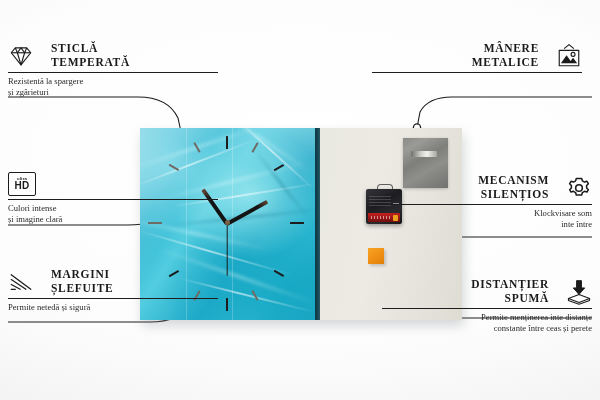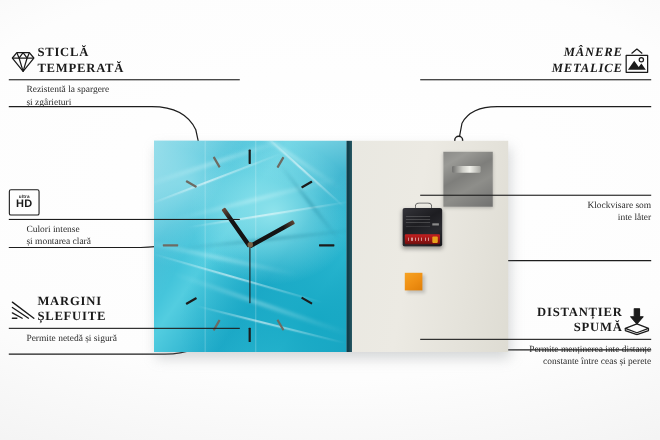--- a/index.html
+++ b/index.html
@@ -264,21 +264,21 @@
   .callout {
     position: absolute;
     width: 210px;
   }
   .callout.left  { text-align: left; }
   .callout.right { text-align: right; }
 
   .co-head {
     display: flex;
     align-items: flex-end;
-    gap: 0;
+    gap: 17px;
   }
   .callout.right .co-head { justify-content: flex-end; }
 
   .co-title {
     font-family: "Liberation Serif", serif;
     font-weight: bold;
     font-size: 11.5px;
     line-height: 13.5px;
     letter-spacing: 0.7px;
     color: #1a1a1a;
@@ -291,21 +291,20 @@
     background: #1d1d1d;
     margin: 3px 0 3px 0;
   }
 
   .co-sub {
     font-family: "Liberation Serif", serif;
     font-size: 8.6px;
     line-height: 10.6px;
     color: #2a2a2a;
     white-space: pre-line;
-    margin-left: 16px;
   }
 
   .co-icon {
     width: 26px;
     height: 26px;
     flex: 0 0 26px;
     display: block;
   }
 
   
@@ -445,60 +444,70 @@
 
   <div class="callout left" style="left:8px; top:172px;">
     <div class="co-head">
       <div class="hd-badge">
         <span class="hd-ultra">ultra</span>
         <span class="hd-main">HD</span>
       </div>
     </div>
     <div class="co-rule"></div>
     <div class="co-sub">Culori intense
-și montarea clară</div>
+și imagine clară</div>
   </div>
 
   <div class="callout left" style="left:8px; top:268px;">
     <div class="co-head">
       <svg class="co-icon" viewBox="0 0 32 32">
         <g stroke="#1b1b1b" stroke-width="1.5" stroke-linecap="round">
           <line x1="4" y1="7" x2="28" y2="25"></line>
           <line x1="4" y1="13" x2="22" y2="25"></line>
           <line x1="4" y1="19" x2="15" y2="25"></line>
           <line x1="4" y1="25" x2="9" y2="25"></line>
         </g>
       </svg>
       <div class="co-title">MARGINI
 ȘLEFUITE</div>
     </div>
     <div class="co-rule"></div>
     <div class="co-sub">Permite netedă și sigură</div>
   </div>
 
-  <div class="callout right" style="left:382px; top:42px;font-style:italic;">
+  <div class="callout right" style="left:372px; top:42px;">
     <div class="co-head">
       <div class="co-title">MÂNERE
 METALICE</div>
       <svg class="co-icon" viewBox="0 0 32 32">
         <g fill="none" stroke="#1b1b1b" stroke-width="1.4" stroke-linejoin="round">
           <path d="M10,7 L16,2 L22,7"></path>
           <rect x="4" y="9" width="24" height="19"></rect>
           <path d="M6,25 L13,15 L18,22 L21,18 L26,25 Z" fill="#1b1b1b" stroke="none"></path>
           <circle cx="21" cy="14" r="2.4"></circle>
         </g>
       </svg>
     </div>
     <div class="co-rule"></div>
   </div>
 
   <div class="callout right" style="left:382px; top:174px;">
+    <div class="co-head">
+      <div class="co-title">MECANISM
+SILENȚIOS</div>
+      <svg class="co-icon" viewBox="0 0 32 32">
+        <g fill="none" stroke="#1b1b1b" stroke-width="1.9" stroke-linejoin="round">
+          <path d="M16,4.2 l3.3,0 0.9,3.0 2.6,1.5 3.0,-0.9 1.7,2.9 -2.1,2.2 0,3.0 2.1,2.2 -1.7,2.9 -3.0,-0.9 -2.6,1.5 -0.9,3.0 -3.3,0 -3.3,0 -0.9,-3.0 -2.6,-1.5 -3.0,0.9 -1.7,-2.9 2.1,-2.2 0,-3.0 -2.1,-2.2 1.7,-2.9 3.0,0.9 2.6,-1.5 0.9,-3.0 z"></path>
+          <circle cx="16" cy="16" r="4.1"></circle>
+        </g>
+      </svg>
+    </div>
     <div class="co-rule"></div>
     <div class="co-sub">Klockvisare som
-inte låter</div>
+inte între</div>
   </div>
 
   <div class="callout right" style="left:382px; top:278px;">
     <div class="co-head">
       <div class="co-title">DISTANȚIER
 SPUMĂ</div>
       <svg class="co-icon" viewBox="0 0 32 32">
         <g fill="#1b1b1b" stroke="#1b1b1b" stroke-width="1.2" stroke-linejoin="round">
           <path d="M13,2 L19,2 L19,11 L23,11 L16,19 L9,11 L13,11 Z"></path>
         </g>

